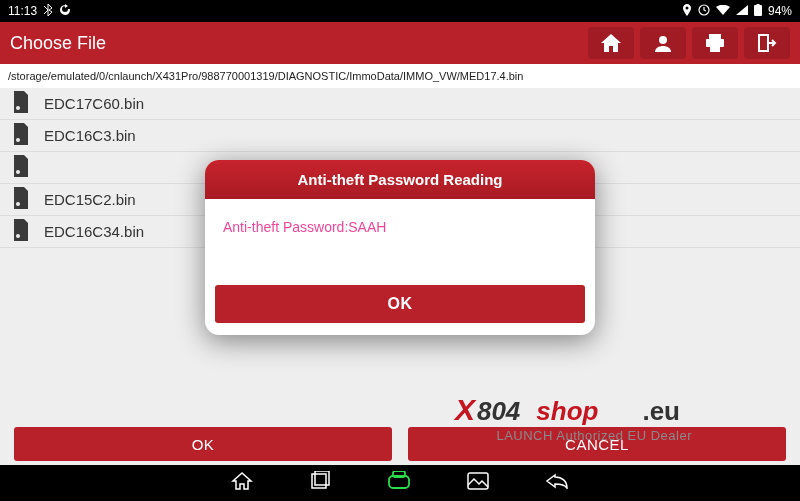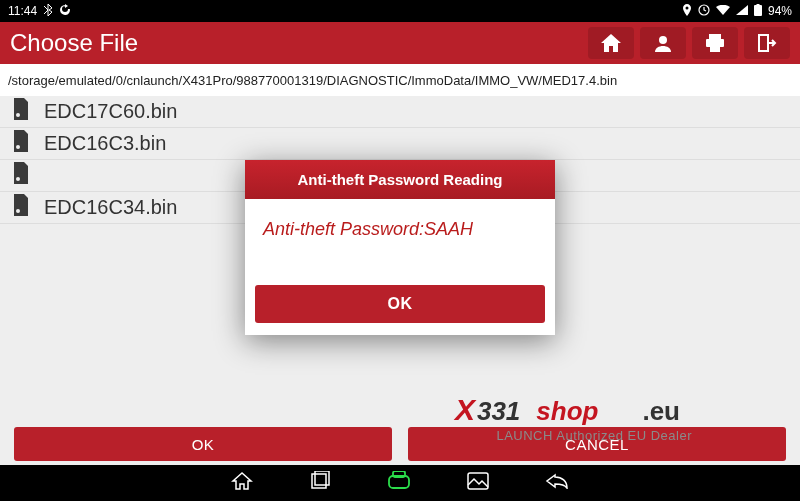--- a/index.html
+++ b/index.html
@@ -6,68 +6,68 @@
   html, body { width: 800px; height: 501px; overflow: hidden; background: #000; }
   .device { width: 800px; height: 501px; display: flex; flex-direction: column; position: relative; }
 
   
   .statusbar { height: 22px; background: #000; color: #fff; display: flex; align-items: center; justify-content: space-between; padding: 0 8px; font-size: 12px; }
   .statusbar .left, .statusbar .right { display: flex; align-items: center; gap: 6px; }
   .statusbar svg { fill: #fff; }
 
   
   .appheader { height: 42px; background: #b8202a; display: flex; align-items: center; justify-content: space-between; padding: 0 10px; color: #fff; }
-  .appheader .title { font-size: 24px; font-weight: 500; }
+  .appheader .title { font-size: 18px; font-weight: 500; }
   .appheader .actions { display: flex; gap: 6px; }
   .appheader .iconbtn { width: 46px; height: 32px; background: #a01b24; border-radius: 4px; display: flex; align-items: center; justify-content: center; }
   .appheader .iconbtn svg { fill: #fff; }
 
   
-  .pathbar { height: 32px; background: #fff; display: flex; align-items: center; padding: 0 8px; font-size: 13px; color: #222; white-space: nowrap; overflow: hidden; }
+  .pathbar { height: 24px; background: #fff; display: flex; align-items: center; padding: 0 8px; font-size: 11px; color: #222; white-space: nowrap; overflow: hidden; }
 
   
   .filelist { flex: 1; background: #eeeeee; overflow: hidden; }
-  .filerow { height: 32px; display: flex; align-items: center; padding: 0 12px; border-bottom: 1px solid #ddd; font-size: 20px; color: #333; gap: 14px; }
+  .filerow { height: 32px; display: flex; align-items: center; padding: 0 12px; border-bottom: 1px solid #ddd; font-size: 15px; color: #333; gap: 14px; }
   .filerow .fname { }
   .fileicon svg { fill: #3a3a3a; }
 
   
   .appfooter { height: 42px; background: #eeeeee; display: flex; gap: 16px; padding: 4px 14px; }
   .footer-btn { flex: 1; background: #b8202a; color: #fff; display: flex; align-items: center; justify-content: center; font-size: 15px; border-radius: 3px; letter-spacing: 0.5px; }
 
   
   .navbar { height: 36px; background: #000; display: flex; align-items: center; justify-content: center; gap: 56px; }
   .navbar .navicon svg { stroke: #fff; fill: none; }
   .navbar .navicon.vci svg { stroke: #2bdc4b; }
 
   
   .modal-back { position: absolute; inset: 0; display: flex; align-items: center; justify-content: center; pointer-events: none; }
-  .modal { width: 310px; background: #fff; box-shadow: 0 6px 28px rgba(0,0,0,0.45); pointer-events: auto; border-radius: 0; overflow: hidden; margin-top: -6px; }
+  .modal { width: 390px; background: #fff; box-shadow: 0 6px 28px rgba(0,0,0,0.45); pointer-events: auto; border-radius: 14px; overflow: hidden; margin-top: -6px; }
   .modal-head { background: linear-gradient(#c7232d,#a81b23); color: #fff; text-align: center; padding: 11px 8px; font-size: 15px; font-weight: 600; }
-  .modal-body { padding: 20px 18px 28px 18px; font-size: 18px; color: #b91c1c; min-height: 78px; font-style: italic; }
+  .modal-body { padding: 20px 18px 28px 18px; font-size: 14px; color: #ec4899; min-height: 78px; }
   .modal-foot { padding: 8px 10px 12px 10px; }
   .modal-ok { background: #b8202a; color: #fff; text-align: center; padding: 10px 0; font-size: 16px; font-weight: 600; border-radius: 3px; letter-spacing: 0.5px; }
 
   
   .watermark { position: absolute; right: 120px; bottom: 74px; font-size: 26px; font-weight: 800; font-style: italic; color: #333; display: flex; align-items: baseline; pointer-events: none; }
   .watermark .x { color: #c41520; font-size: 30px; margin-right: 2px; }
   .watermark .num { color: #333; }
   .watermark .shop { color: #c41520; margin-left: 16px; }
   .watermark .eu { color: #333; font-style: normal; font-weight: 700; margin-left: 44px; }
   .watermark-sub { position: absolute; right: 108px; bottom: 58px; font-size: 13px; color: #8a8a8a; letter-spacing: 0.5px; pointer-events: none; }
 
 </style>
 </head>
 <body>
 
 <div class="device">
 
   <div class="statusbar">
     <div class="left">
-      <span>11:44</span>
+      <span>11:13</span>
       <span>
         <svg width="10" height="12" viewBox="0 0 10 12">
             <path d="M5 0v12l4-4-3-2 3-2-4-4zm0 6L1 2m0 8l4-4" stroke="#fff" stroke-width="1" fill="none"></path>
           </svg>
       </span>
       <span>
         <svg width="12" height="12" viewBox="0 0 12 12">
             <path d="M6 1a5 5 0 1 0 4.9 4H9a3 3 0 1 1-3-3V0l3 2-3 2z"></path>
           </svg>
       </span>
@@ -159,20 +159,27 @@
       <span class="fileicon"><svg width="18" height="22" viewBox="0 0 18 22">
             <path d="M2 0h10l4 4v18H2z"></path>
             <circle cx="6" cy="17" r="2" fill="#eee"></circle>
           </svg></span>
     </div>
     <div class="filerow">
       <span class="fileicon"><svg width="18" height="22" viewBox="0 0 18 22">
             <path d="M2 0h10l4 4v18H2z"></path>
             <circle cx="6" cy="17" r="2" fill="#eee"></circle>
           </svg></span>
+      <span class="fname">EDC15C2.bin</span>
+    </div>
+    <div class="filerow">
+      <span class="fileicon"><svg width="18" height="22" viewBox="0 0 18 22">
+            <path d="M2 0h10l4 4v18H2z"></path>
+            <circle cx="6" cy="17" r="2" fill="#eee"></circle>
+          </svg></span>
       <span class="fname">EDC16C34.bin</span>
     </div>
   </div>
 
   <div class="appfooter">
     <div class="footer-btn">OK</div>
     <div class="footer-btn">CANCEL</div>
   </div>
 
   <div class="navbar">
@@ -201,21 +208,21 @@
     </div>
     <div class="navicon">
       <svg width="24" height="16" viewBox="0 0 24 16">
           <path d="M10 2L2 8l8 6V11c6 0 10 1 12 4 0-7-5-11-12-11z" stroke-width="1.5"></path>
         </svg>
     </div>
   </div>
 
   <div class="watermark">
     <span class="x">X</span>
-      <span class="num">331</span>
+      <span class="num">804</span>
       <span class="shop">shop</span>
       <span class="eu">.eu</span>
   </div>
   <div class="watermark-sub">LAUNCH Authorized EU Dealer</div>
 
   <div class="modal-back">
     <div class="modal">
       <div class="modal-head">Anti-theft Password Reading</div>
       <div class="modal-body">Anti-theft Password:SAAH</div>
       <div class="modal-foot">

